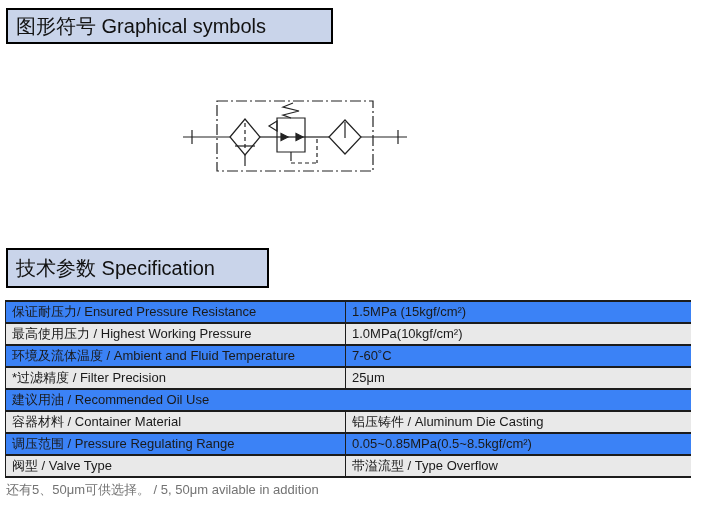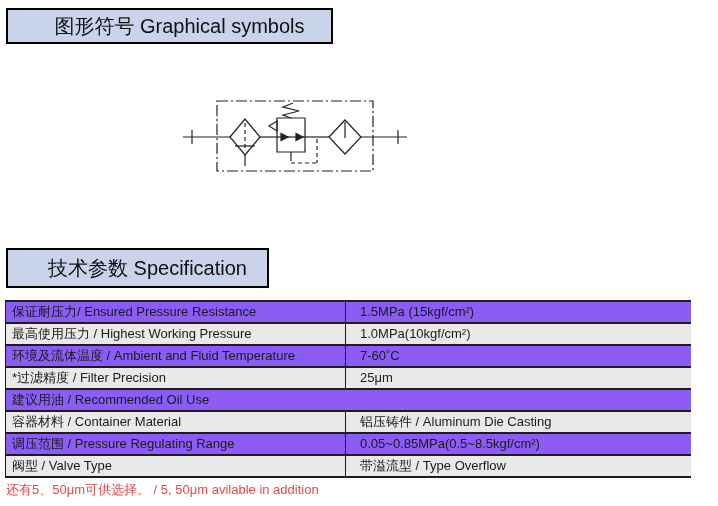--- a/index.html
+++ b/index.html
@@ -4,39 +4,39 @@
 <style>
   html,body{margin:0;padding:0;}
   body{
     width:718px;height:506px;position:relative;background:#ffffff;
     font-family:"Liberation Sans", sans-serif;color:#1a1a1a;overflow:hidden;
   }
   .section-header{
     position:absolute;left:6px;box-sizing:border-box;
     background:#c9d4ea;border:2px solid #000;
     display:flex;align-items:center;
-    font-size:20px;padding-left:20px;color:#111;white-space:nowrap;justify-content:center;
+    font-size:20px;padding-left:8px;color:#111;white-space:nowrap;
   }
   #header1{top:8px;width:327px;height:36px;}
   #header2{top:248px;width:263px;height:40px;}
   #diagram{position:absolute;left:170px;top:90px;}
   #diagram *{vector-effect:non-scaling-stroke;}
   .spec-table{
     position:absolute;left:5px;top:300px;width:686px;box-sizing:border-box;
     border-top:2px solid #1c1c1c;border-left:1px solid #1c1c1c;
   }
   .spec-row{
     display:flex;height:20px;line-height:20px;font-size:13px;
-    border-bottom:2px solid #1c1c1c;background:#8b5cf6;
+    border-bottom:2px solid #1c1c1c;background:#3b82f6;
   }
   .spec-row:nth-child(even){background:#e9e9e9;}
   .cell-label{width:339px;padding-left:6px;box-sizing:border-box;overflow:hidden;white-space:nowrap;}
-  .cell-value{flex:1;border-left:1px solid #1c1c1c;padding-left:14px;overflow:hidden;white-space:nowrap;}
+  .cell-value{flex:1;border-left:1px solid #1c1c1c;padding-left:6px;overflow:hidden;white-space:nowrap;}
   .footnote{
-    position:absolute;left:6px;top:481px;font-size:13px;color:#ef4444;white-space:nowrap;
+    position:absolute;left:6px;top:481px;font-size:13px;color:#737373;white-space:nowrap;
   }
 </style>
 </head>
 <body>
 
 <div id="header1" class="section-header">
   <span>图形符号 Graphical symbols</span>
 </div>
 
 <svg id="diagram" width="250" height="90" viewBox="0 0 250 90" fill="none" stroke="#222" stroke-width="1.2">

